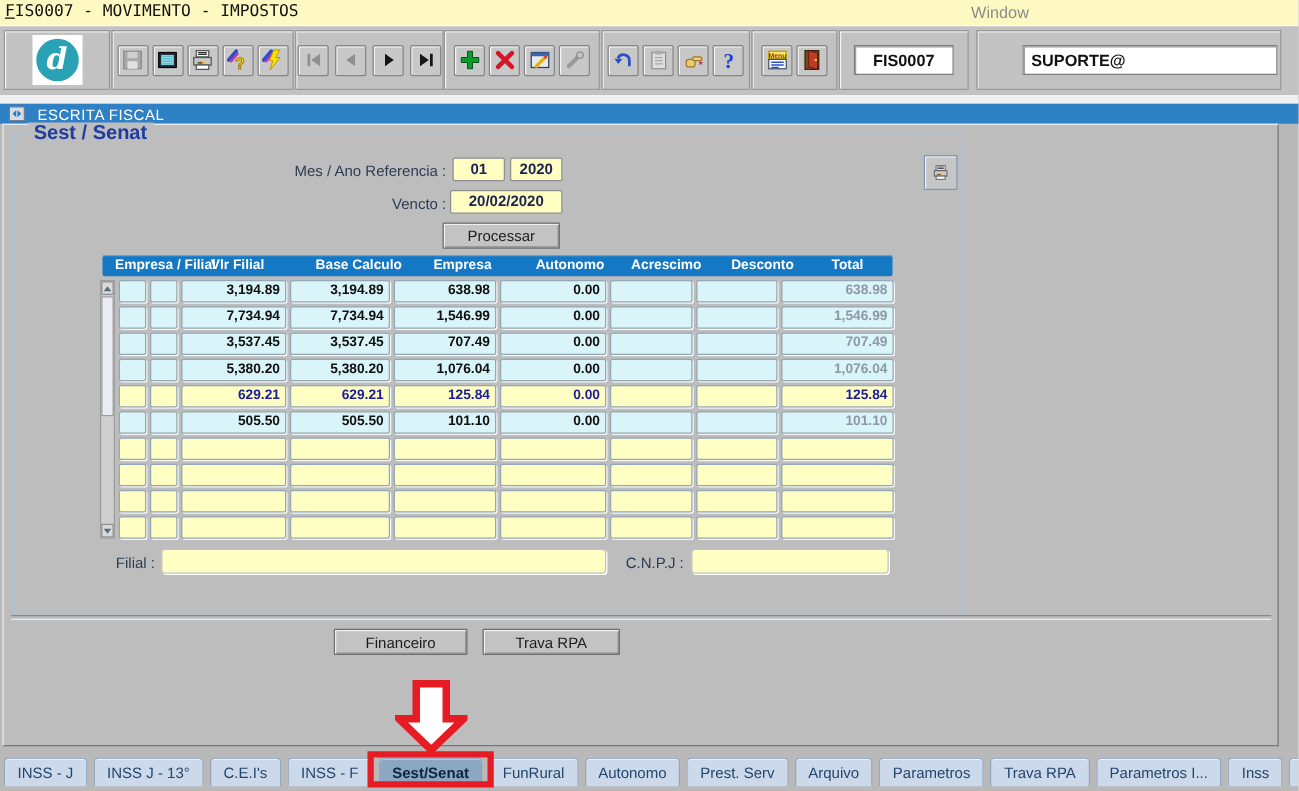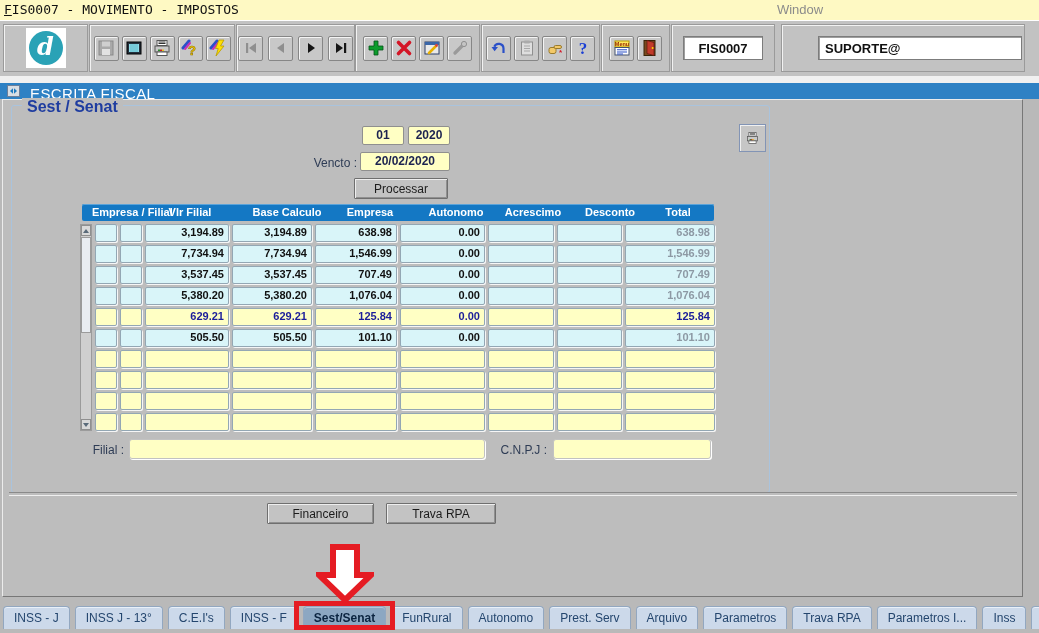--- a/index.html
+++ b/index.html
@@ -26,21 +26,21 @@
   .logo-box{width:40px;height:40px;background:#ffffff;display:flex;align-items:center;justify-content:center;}
   .logo-circle{width:34px;height:34px;border-radius:50%;background:#2aa2b6;color:#fff;
                font-family:"DejaVu Serif","Liberation Serif",serif;font-style:italic;font-weight:bold;
                font-size:24px;line-height:32px;text-align:center;}
   .tfield{height:22px;background:#ffffff;border:1px solid #7c7c7c;
           box-shadow:inset 1px 1px 0 #9e9e9e;font-size:13px;font-weight:bold;color:#111;
           display:flex;align-items:center;}
   
   .gapstrip{position:absolute;left:0;top:76px;width:100%;height:7px;background:#f0f0f0;}
   .banner{position:absolute;left:0;top:83px;width:100%;height:16px;
-          background:var(--banner-blue,#2e81c4);color:#fff;font-size:15px;}
+          background:var(--banner-blue,#2e81c4);color:#fff;font-size:12px;}
   .banner .btxt{position:absolute;left:30px;top:2px;letter-spacing:.4px;}
   .banner .bicon{position:absolute;left:7px;top:2px;}
   
   .panel{position:absolute;left:2px;top:99px;width:1021px;height:498px;background:#bdbdbd;
          border:1px solid;border-color:#ececec #777 #777 #ececec;box-sizing:border-box;}
   .groupbox{position:absolute;left:8px;top:5px;width:757px;height:386px;
             border:1px solid #a9c3dd;border-radius:3px;}
   .gb-label{position:absolute;left:10px;top:-8px;background:#bdbdbd;padding:0 5px;
             color:#1f3da0;font-size:16px;font-weight:bold;}
   .flabel{position:absolute;font-size:12px;color:#2e3c55;text-align:right;}
@@ -286,20 +286,21 @@
           <rect x="4" y="1.5" width="10" height="5" fill="#fff" stroke="#555"></rect>
           <path d="M5.5 3h7M5.5 4.5h7" stroke="#333" stroke-width="1"></path>
           <rect x="2" y="7" width="14" height="6" fill="#c9c9c9" stroke="#555"></rect>
           <rect x="4" y="13" width="10" height="3.5" fill="#fff" stroke="#555"></rect>
           <rect x="5" y="10.5" width="2" height="1.5" fill="#2a8a2a"></rect>
             <rect x="7" y="10.5" width="2" height="1.5" fill="#cc2222"></rect>
             <rect x="9" y="10.5" width="2" height="1.5" fill="#e0c020"></rect>
         </svg>
       </button>
 
+      <span class="flabel" style="left:95px;top:24px;width:250px;">Mes / Ano Referencia :</span>
       <div class="yfield" style="left:350px;top:20px;width:42px;height:19px;">01</div>
       <div class="yfield" style="left:396px;top:20px;width:42px;height:19px;">2020</div>
 
       <span class="flabel" style="left:95px;top:50px;width:250px;">Vencto :</span>
       <div class="yfield" style="left:348px;top:46px;width:90px;height:19px;">20/02/2020</div>
 
       <button class="gbtn" style="left:342px;top:72px;width:94px;height:21px;">Processar</button>
 
       <div class="grid">
         <div class="ghead">

